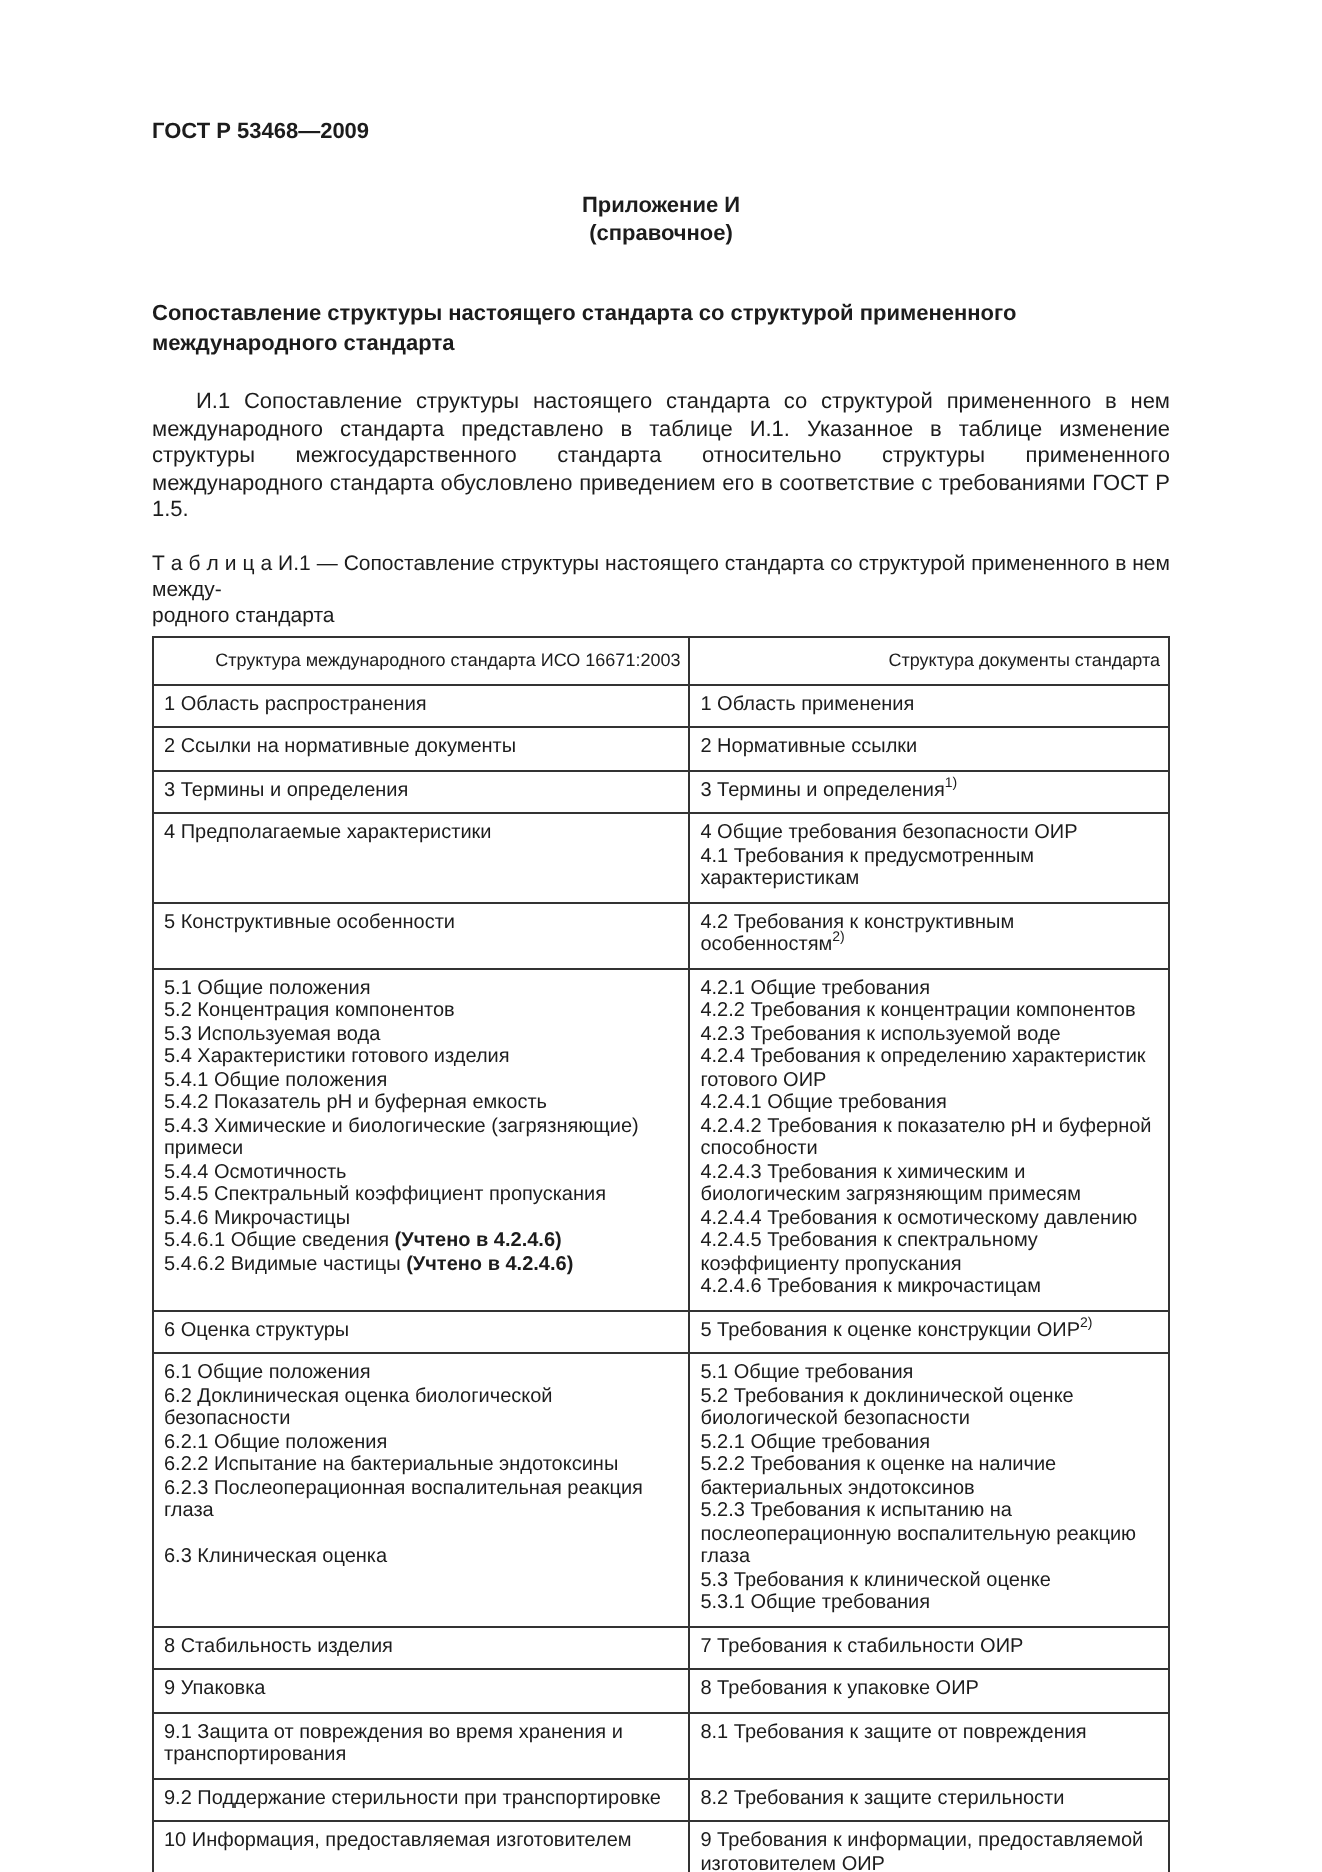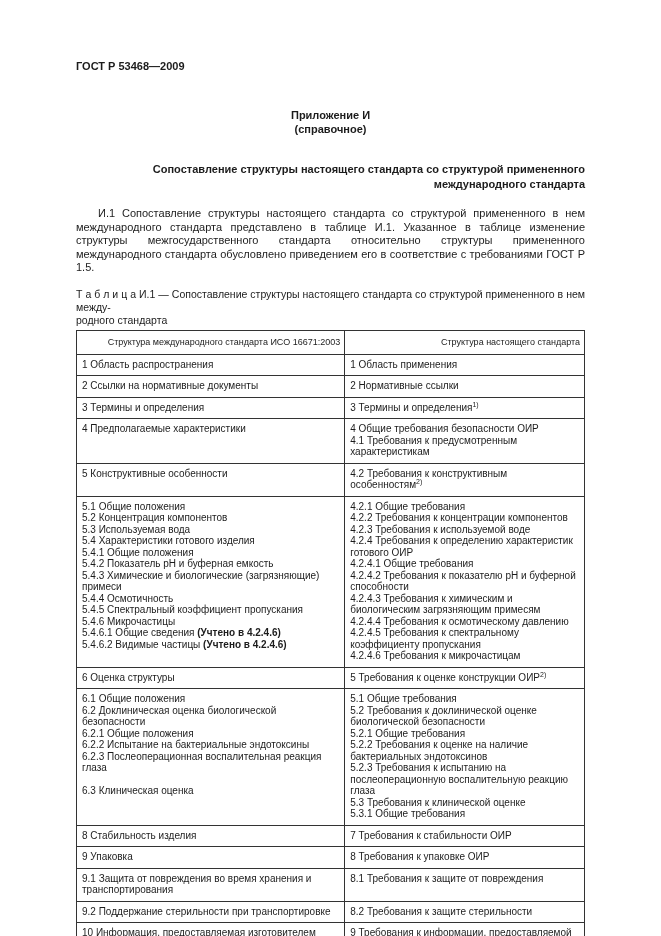--- a/index.html
+++ b/index.html
@@ -9,22 +9,22 @@
     font-family: "Liberation Sans", sans-serif;
     color: #1c1c1c;
     position: relative;
     overflow: hidden;
   }
   .page {
     position: absolute; inset: 0;
     padding: 60px 76px 0 76px;
   }
   .doc-number { font-weight: bold; font-size: 11px; }
-  .annex { text-align: center; font-weight: bold; font-size: 11px; line-height: 14px; margin-top: 36px; }
-  .title { text-align: right; font-weight: bold; font-size: 11px; line-height: 15px; margin-top: 26px; }
+  .annex { text-align: center; font-weight: bold; font-size: 11px; line-height: 14px; margin-top: 24px; }
+  .title { text-align: left; font-weight: bold; font-size: 11px; line-height: 15px; margin-top: 26px; }
   .intro {
     margin-top: 15px; font-size: 11px; line-height: 13.5px;
     text-align: justify; text-indent: 22px;
   }
   .caption { margin-top: 13px; font-size: 10.5px; line-height: 13px; text-align: justify; }
   table { width: 100%; border-collapse: collapse; margin-top: 3px; table-layout: fixed; }
   col.c-left { width: 52.8%; }
   th, td { border: 1px solid #333333; vertical-align: top; }
   th { font-weight: normal; font-size: 9px; text-align: right; padding: 6px 4px; line-height: 11px; }
   td { font-size: 10px; line-height: 11.5px; padding: 4px 5px 5px 5px; }
@@ -57,21 +57,21 @@
   </div>
 
   <table>
     <colgroup>
       <col class="c-left">
       <col class="c-right">
     </colgroup>
     <thead>
       <tr>
         <th>Структура международного стандарта ИСО 16671:2003</th>
-        <th>Структура настоящего стандарта</th>
+        <th>Структура документы стандарта</th>
       </tr>
     </thead>
     <tbody id="table-body">
         <tr>
           <td>
             <div class="cl">1 Область распространения</div>
           </td>
           <td>
             <div class="cl">1 Область применения</div>
           </td>

